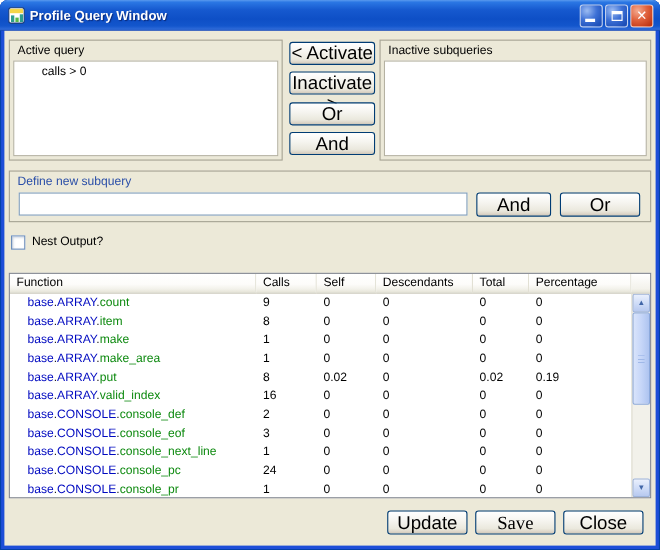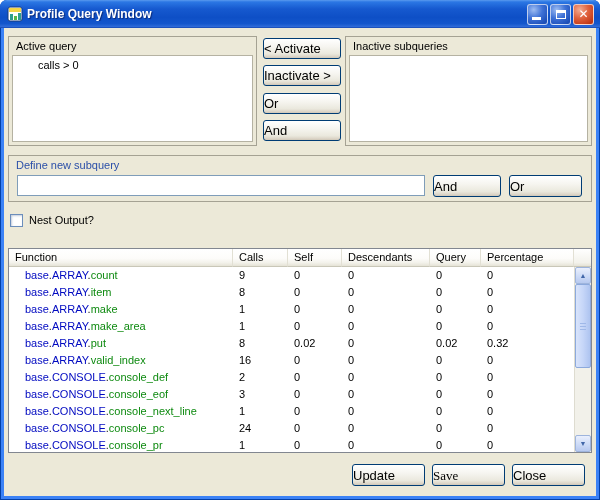--- a/index.html
+++ b/index.html
@@ -1,17 +1,17 @@
 <!DOCTYPE html>
 <html><head>
 <meta charset="utf-8">
 <style>
   * { margin:0; padding:0; box-sizing:border-box; }
   html,body { width:600px; height:500px; background:#ffffff; font-family:"Liberation Sans","DejaVu Sans",sans-serif; font-size:11px; color:#000; }
-  .window { position:relative; width:600px; height:500px; background:#3b82f6; border-radius:7px 7px 0 0; overflow:hidden; box-shadow: inset 0 0 0 1px #0340A8; }
+  .window { position:relative; width:600px; height:500px; background:#1d4ed8; border-radius:7px 7px 0 0; overflow:hidden; box-shadow: inset 0 0 0 1px #0340A8; }
 
   
   .titlebar { position:absolute; top:0; left:0; right:0; height:28px;
     background: linear-gradient(180deg,#5A9AEE 0%, #2B77E4 7%, #1659CF 32%, #0E4FC6 62%, #1356CC 84%, #2E6AD8 95%, #1244AE 100%);
     display:flex; align-items:center; }
   .app-icon { width:16px; height:16px; margin:0 4px 0 7px; flex:none; }
   .title-text { color:#fff; font-weight:bold; font-size:12px; text-shadow:1px 1px 1px #0A2A7A; flex:1; white-space:nowrap; overflow:hidden; }
   .winbtns { display:flex; gap:2px; margin-right:6px; }
   .tbtn { position:relative; width:21px; height:21px; border:1px solid rgba(255,255,255,.7); border-radius:3px;
     background: radial-gradient(circle at 30% 25%, #9DBCF2, #3E71D6 45%, #1D4FB8 85%); cursor:default; }
@@ -26,21 +26,21 @@
   .panel { position:absolute; border:1px solid #A5A293; }
   .panel-caption { position:absolute; top:3px; left:7px; color:#000; white-space:nowrap; }
   .listbox { position:absolute; left:3px; right:3px; top:18px; bottom:3px; background:#fff; border:1px solid #B5B2A2; padding:2px 0; overflow:hidden; }
   .list-item { padding:1px 4px; white-space:nowrap;margin-left:21px; }
 
   .pnl-active   { left:4px;  top:8px; width:249px; height:110px; }
   .pnl-inactive { left:341px; top:8px; width:247px; height:110px; }
 
   .xpbtn { position:absolute; height:21px; border:1px solid #003C74; border-radius:3px;
     background: linear-gradient(180deg,#FFFFFF 0%,#F6F5F0 40%,#EAE8DD 78%,#DCD5C8 92%,#CFC7B8 100%);
-    font-size:13px; color:#000; text-align:left; line-height:19px; cursor:default; font-family:inherit; }
+    font-size:17px; color:#000; text-align:center; line-height:19px; cursor:default; font-family:inherit; }
 
   .btn-activate   { left:259px; top:10px; width:78px; }
   .btn-inactivate { left:259px; top:37px; width:78px; }
   .btn-or-mid     { left:259px; top:65px; width:78px; }
   .btn-and-mid    { left:259px; top:92px; width:78px; }
 
   .grp-define { left:4px; top:127px; width:584px; height:47px; }
   .grp-define .panel-caption { color:#2B4FA8; }
   .subquery-input { position:absolute; left:8px; top:19px; width:408px; height:21px; border:1px solid #7F9DB9; background:#fff; font-family:inherit; font-size:11px; padding:0 3px; outline:none; }
   .btn-and-def { left:424px; top:19px; width:68px; height:22px; }
@@ -137,21 +137,21 @@
       <span class="checkbox"></span>
       <span class="cb-label">Nest Output?</span>
     </div>
 
     <div class="table">
       <div class="thead">
         <div class="hc c0">Function</div>
         <div class="hc c1">Calls</div>
         <div class="hc c2">Self</div>
         <div class="hc c3">Descendants</div>
-        <div class="hc c4">Query</div>
+        <div class="hc c4">Total</div>
         <div class="hc c5">Percentage</div>
         <div class="hcorner"></div>
       </div>
       <div class="tbody">
         <div class="rows">
             <div class="trow">
               <div class="tc c0"><span class="lib">base</span><span class="dot">.</span><span class="cls">ARRAY</span><span class="dot">.</span><span class="feat">count</span></div>
               <div class="tc c1">9</div>
               <div class="tc c2">0</div>
               <div class="tc c3">0</div>
@@ -181,21 +181,21 @@
               <div class="tc c3">0</div>
               <div class="tc c4">0</div>
               <div class="tc c5">0</div>
             </div>
             <div class="trow">
               <div class="tc c0"><span class="lib">base</span><span class="dot">.</span><span class="cls">ARRAY</span><span class="dot">.</span><span class="feat">put</span></div>
               <div class="tc c1">8</div>
               <div class="tc c2">0.02</div>
               <div class="tc c3">0</div>
               <div class="tc c4">0.02</div>
-              <div class="tc c5">0.32</div>
+              <div class="tc c5">0.19</div>
             </div>
             <div class="trow">
               <div class="tc c0"><span class="lib">base</span><span class="dot">.</span><span class="cls">ARRAY</span><span class="dot">.</span><span class="feat">valid_index</span></div>
               <div class="tc c1">16</div>
               <div class="tc c2">0</div>
               <div class="tc c3">0</div>
               <div class="tc c4">0</div>
               <div class="tc c5">0</div>
             </div>
             <div class="trow">

